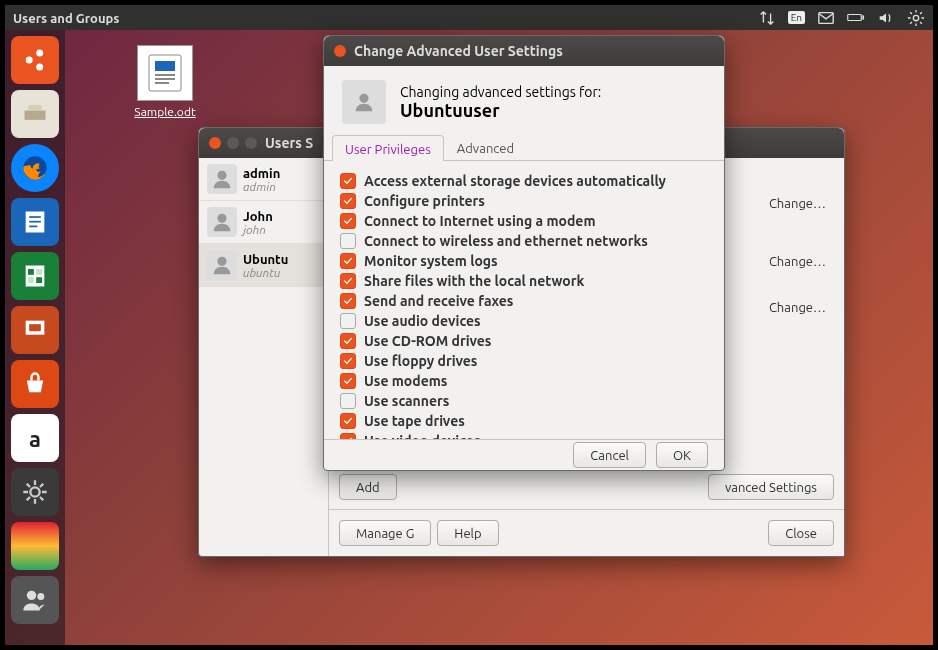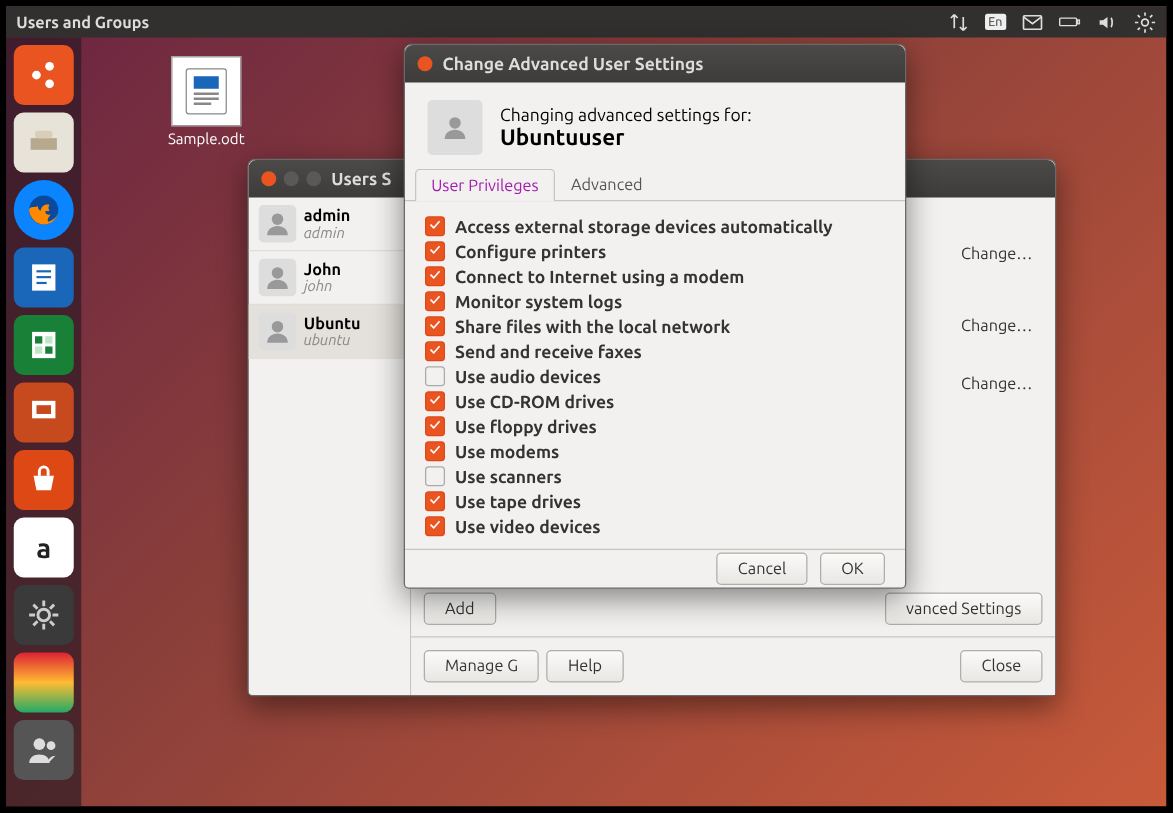--- a/index.html
+++ b/index.html
@@ -32,21 +32,21 @@
     .writer { background:#1a66b8; }
     .calc   { background:#198038; }
     .impress{ background:#c74a1e; }
     .store  { background:#dd4814; }
     .amazon { background:#fff; color:#222; }
     .settings{ background:#3a3a3a; }
     .tricolor{ background:linear-gradient(#d23,#fb3,#2a6); }
     .users-ind{ background:#555; }
     
     .desk-icon { position:absolute; left:120px; top:40px; width:80px; text-align:center;
-                 color:#fff; font-size:12px; }
+                 color:#fff; font-size:12px;text-decoration:underline; }
     .desk-icon .glyph { width:56px; height:56px; margin:0 auto 4px;
                         background:#fff; border:1px solid #999; display:flex;
                         align-items:center; justify-content:center; }
     
     .win { position:absolute; background:#f2f1f0; border:1px solid #6a6a6a;
            border-radius:6px 6px 4px 4px; box-shadow:0 8px 24px rgba(0,0,0,.45); }
     .titlebar { height:30px; background:linear-gradient(#4b4a48,#3d3c3a);
                 border-radius:6px 6px 0 0; color:#ddd; display:flex;
                 align-items:center; padding:0 10px; font-size:14px; gap:8px; }
     .titlebar .dots { display:flex; gap:6px; }
@@ -323,20 +323,24 @@
           </div>
           <div class="priv-row">
             <span class="cb on"></span>
             <span>Configure printers</span>
           </div>
           <div class="priv-row">
             <span class="cb on"></span>
             <span>Connect to Internet using a modem</span>
           </div>
           <div class="priv-row">
+            <span class="cb off"></span>
+            <span>Connect to wireless and ethernet networks</span>
+          </div>
+          <div class="priv-row">
             <span class="cb on"></span>
             <span>Monitor system logs</span>
           </div>
           <div class="priv-row">
             <span class="cb on"></span>
             <span>Share files with the local network</span>
           </div>
           <div class="priv-row">
             <span class="cb on"></span>
             <span>Send and receive faxes</span>

